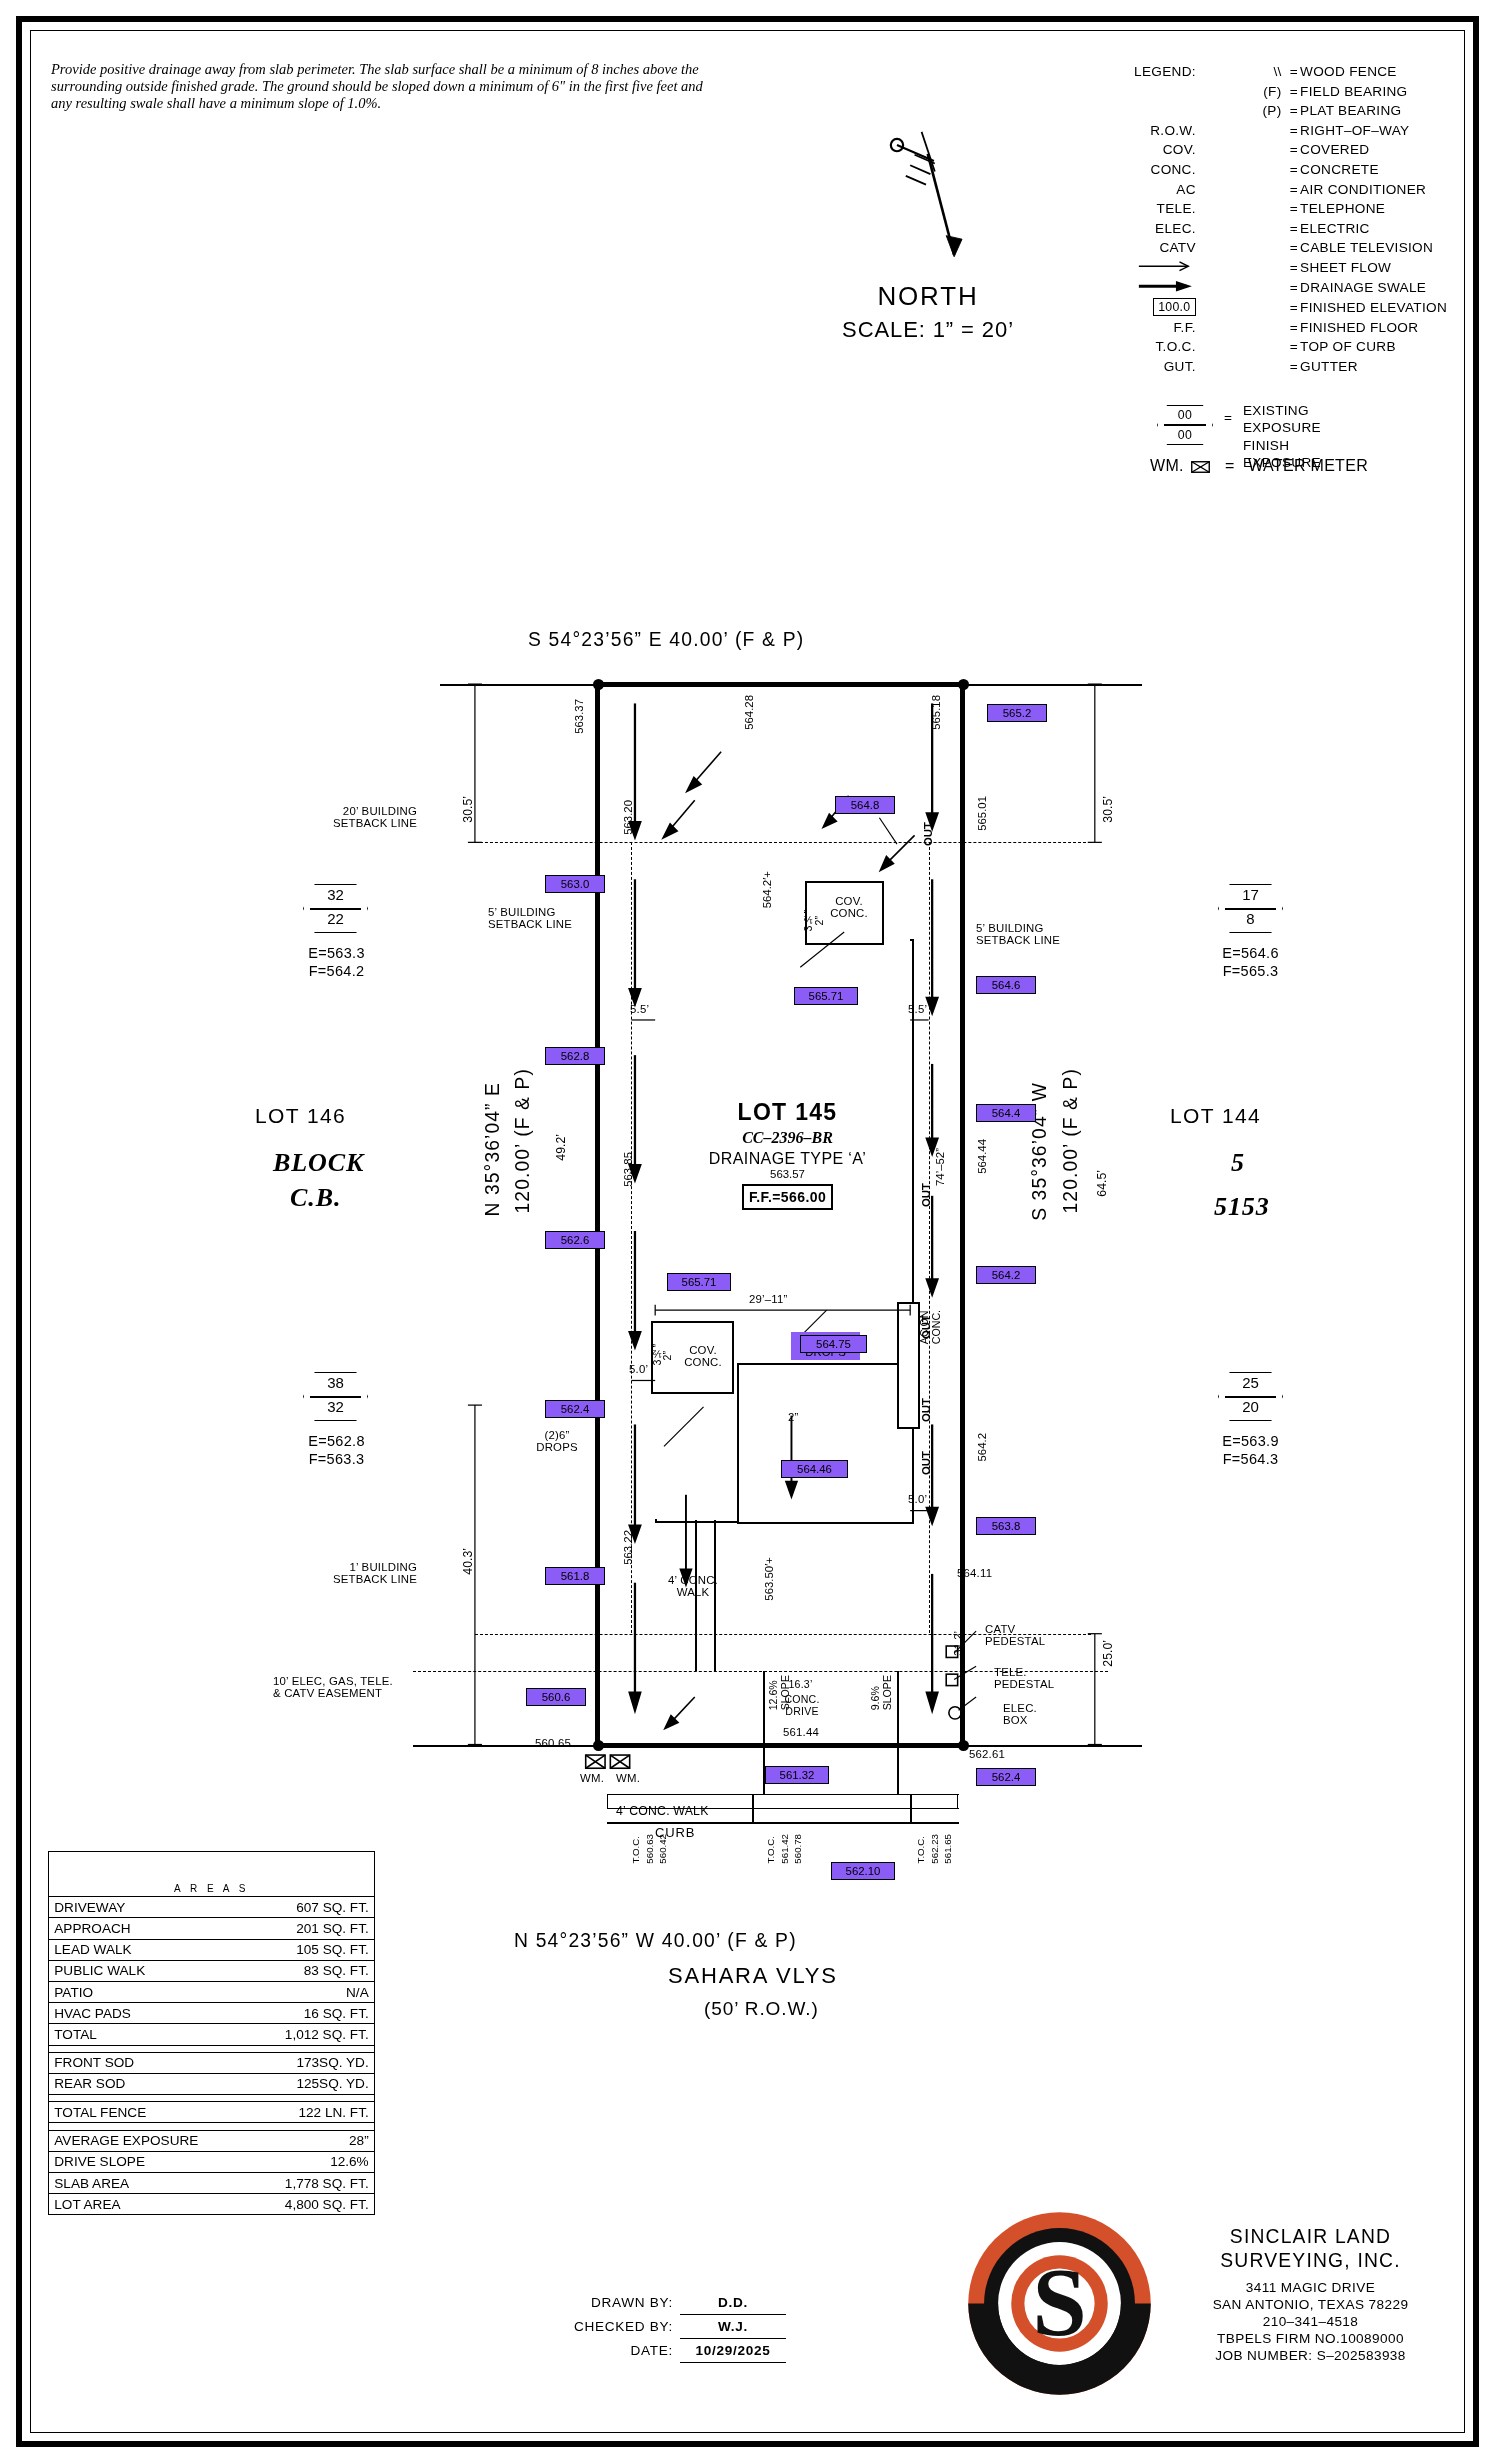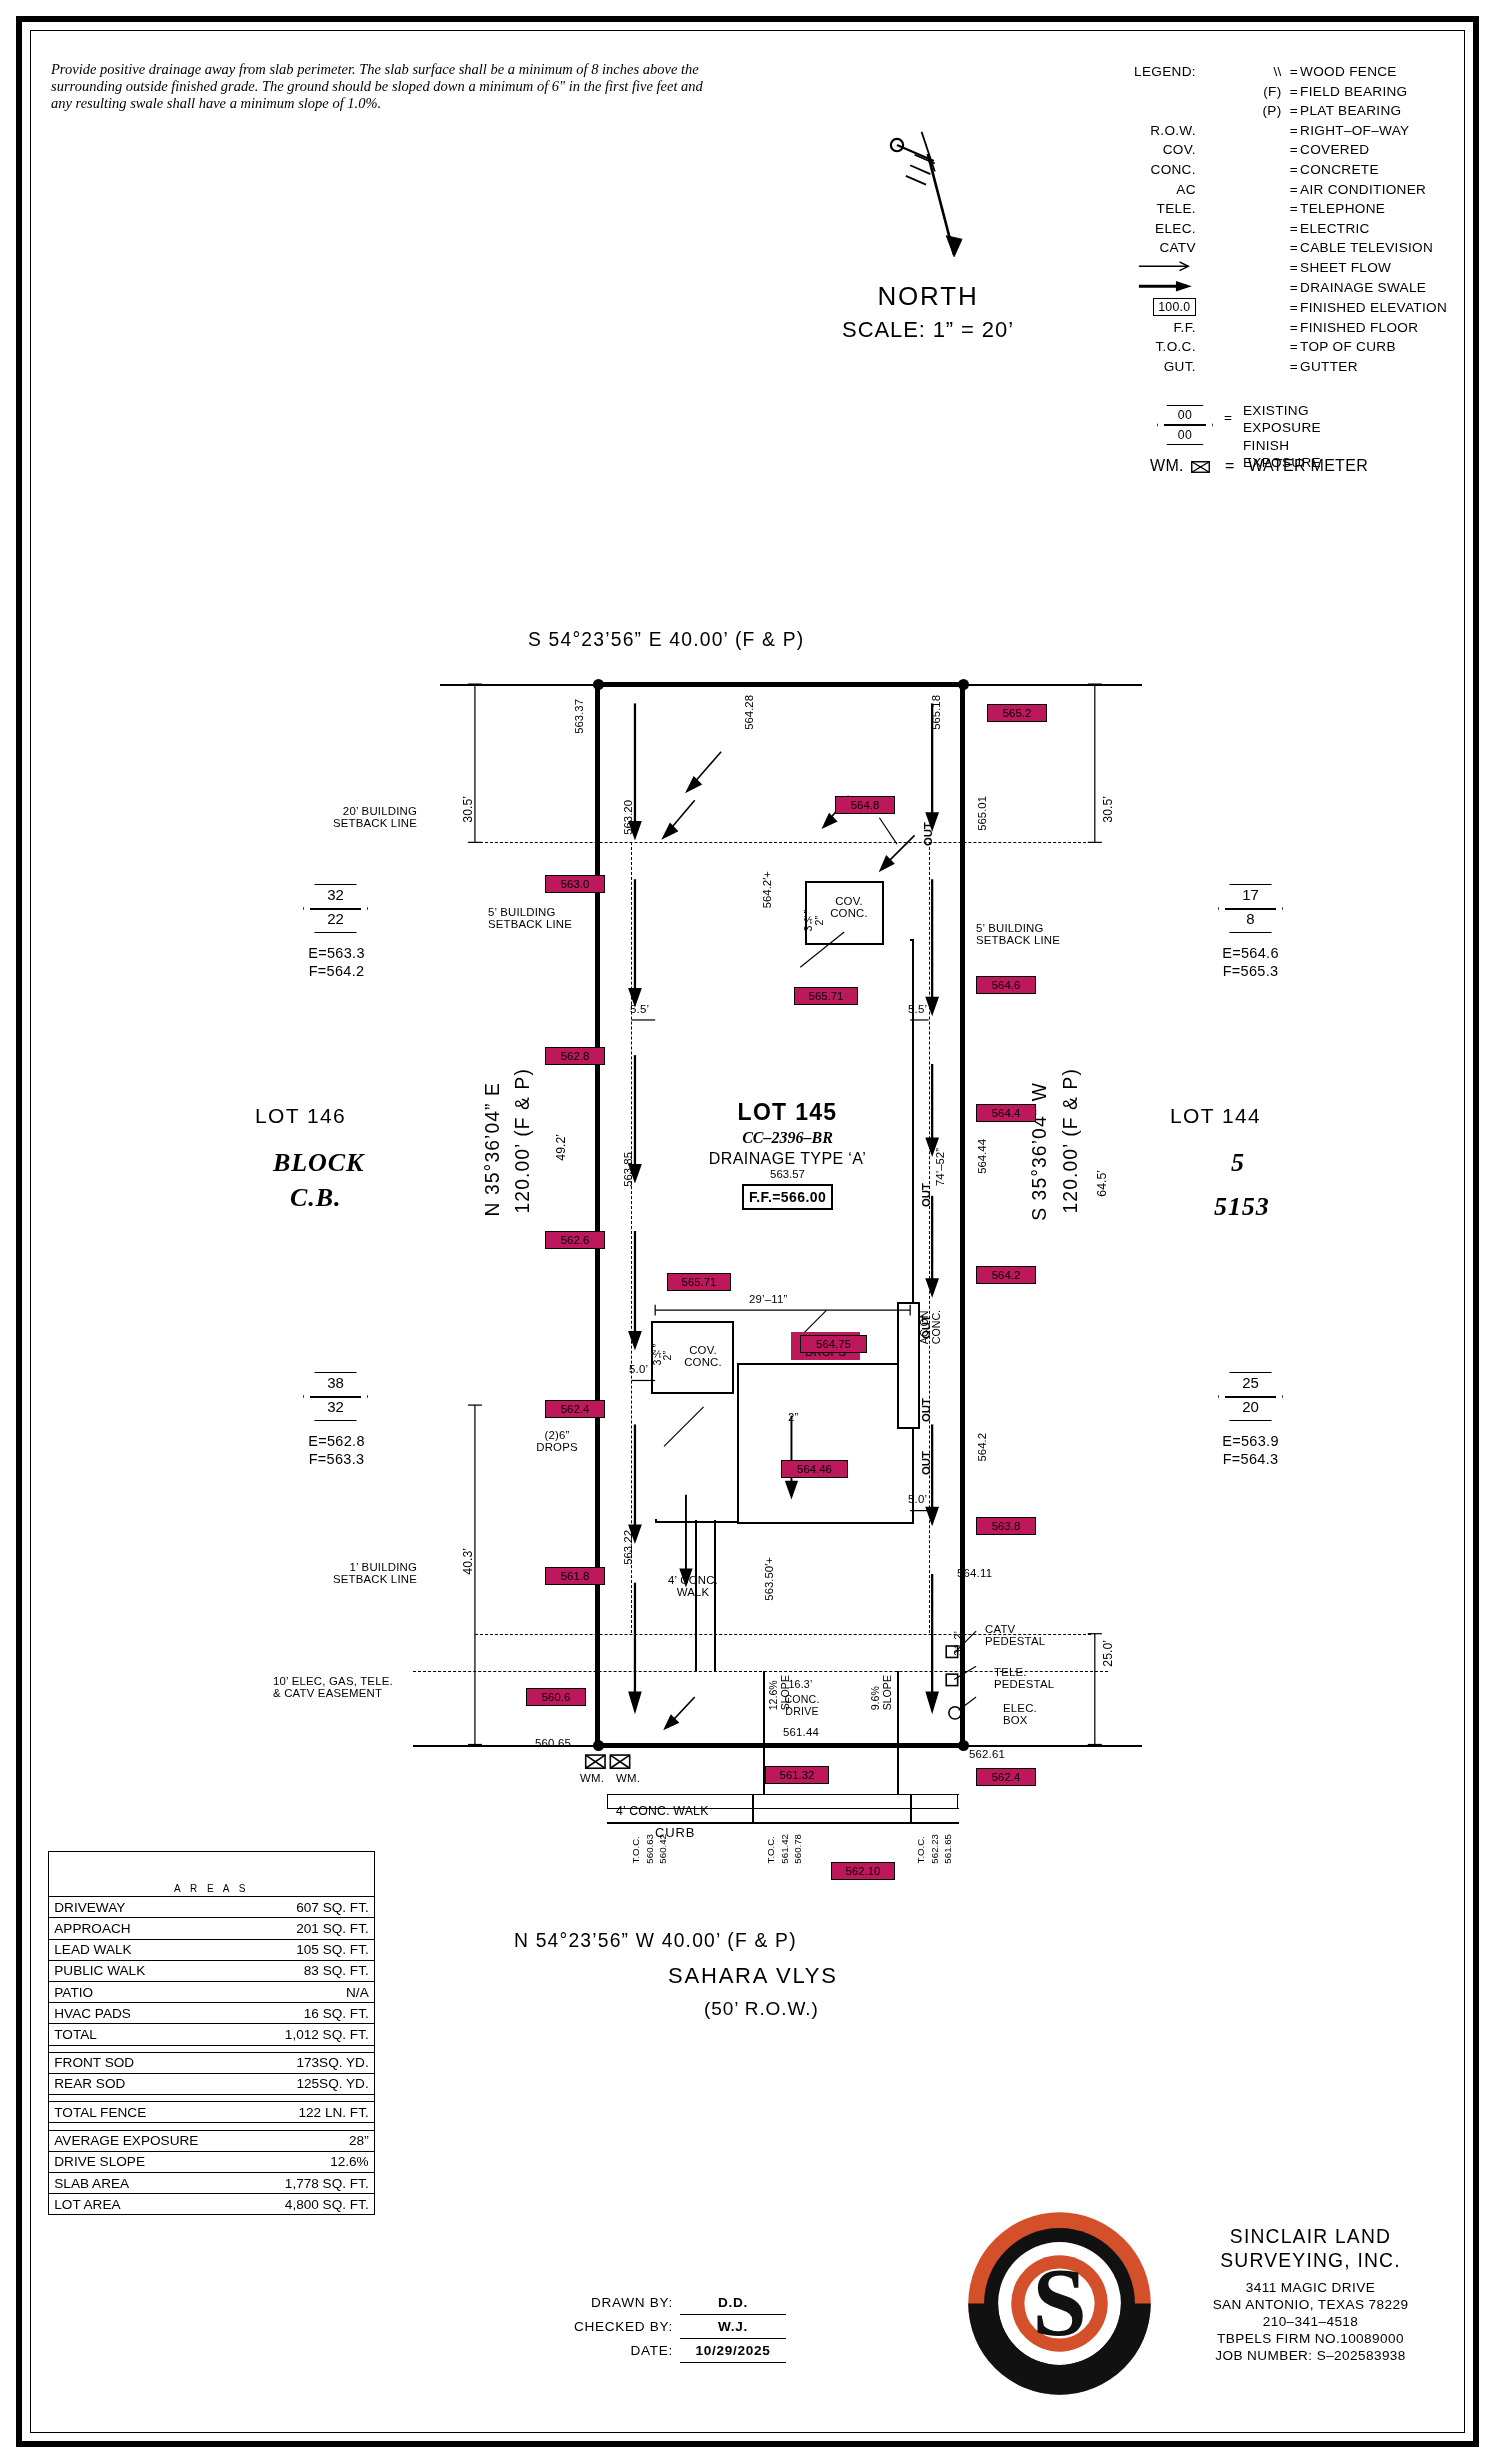--- a/index.html
+++ b/index.html
@@ -26,21 +26,21 @@
   #legend td{vertical-align:middle;padding:0;font-size:13.6px;white-space:nowrap;}
   #legend td.k{text-align:right;width:104px;padding-right:6.2px;}
   #legend td.e{width:14px;text-align:center;}
   #legend td.v{text-align:left;}
 
   
   #remaining{left:528px;top:488px;width:492px;text-align:center;font-size:20px;line-height:27px;letter-spacing:0.7px;}
 
   
   .p{font-size:11.4px;line-height:12.3px;letter-spacing:0.2px;}
-  .pbox{border:1.4px solid #000;background:#be185d;padding:1.8px 3.5px;font-size:11.4px;line-height:12.3px;text-align:center;}
+  .pbox{border:1.4px solid #000;background:#8b5cf6;padding:1.8px 3.5px;font-size:11.4px;line-height:12.3px;text-align:center;}
   .vert{writing-mode:vertical-rl;transform:rotate(180deg);}
 
   
   .bearing{font-size:19.3px;letter-spacing:1.2px;white-space:nowrap;}
 
   
   .lotbig{font-size:23px;font-weight:700;letter-spacing:1.3px;}
   .lotside{font-size:21px;letter-spacing:1.4px;}
   .blockit{font-family:"Liberation Serif",serif;font-style:italic;font-weight:700;font-size:26px;letter-spacing:0.9px;}
 

